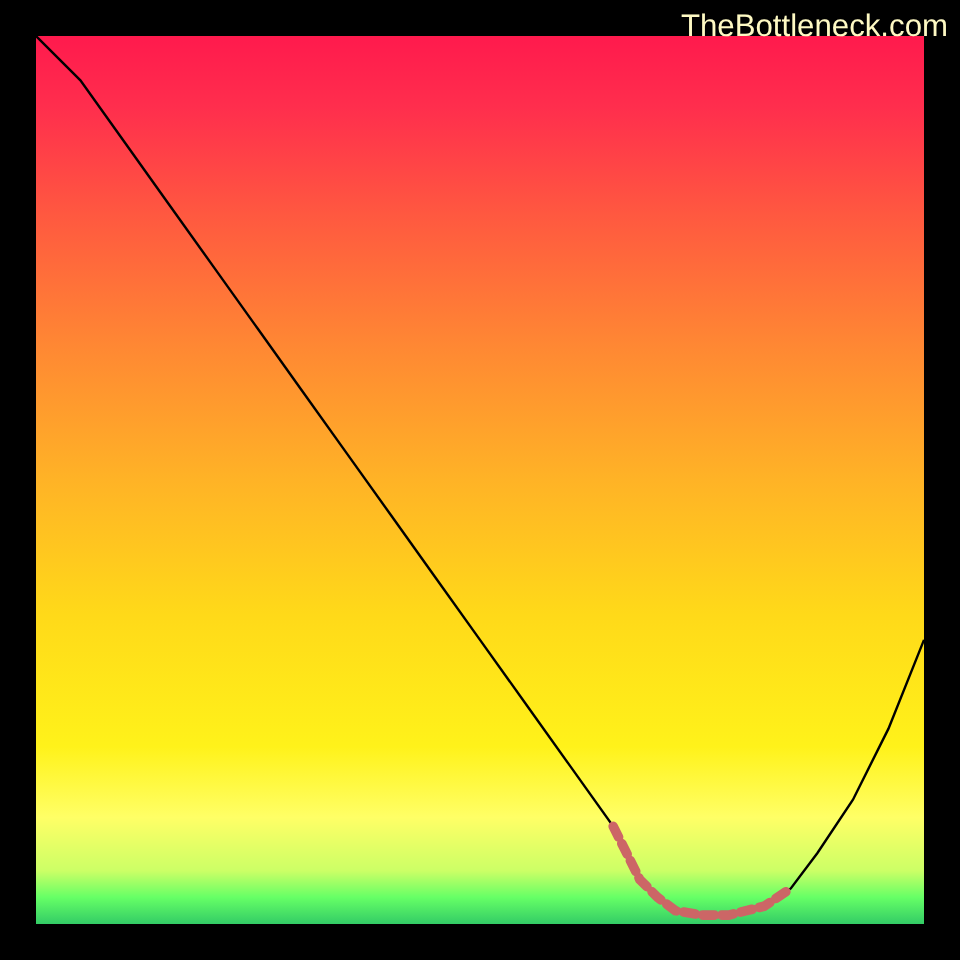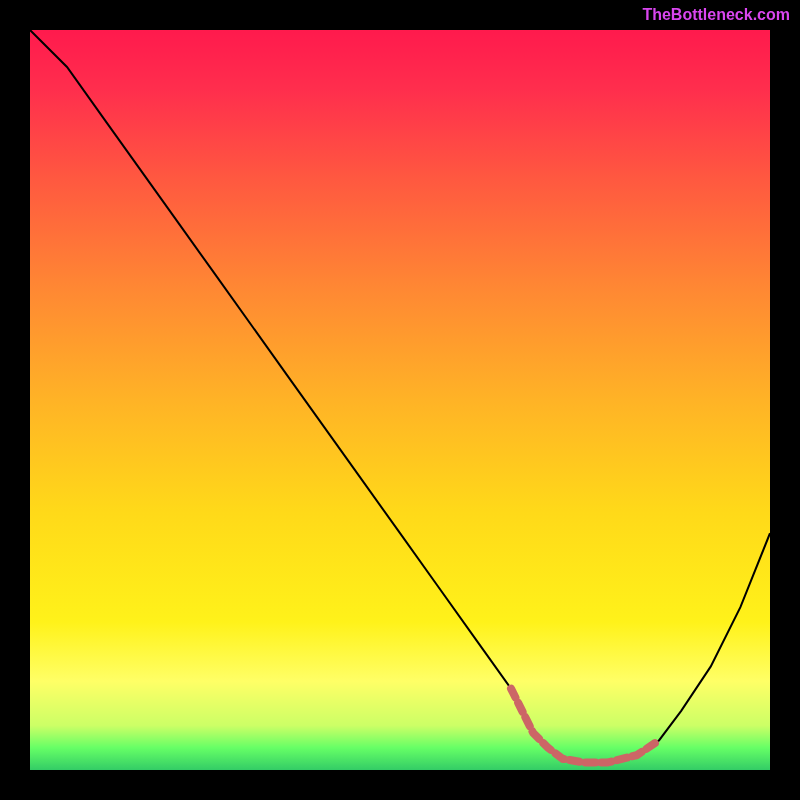--- a/index.html
+++ b/index.html
@@ -11,23 +11,23 @@
       width: 800px;
       height: 800px;
       background: #000;
       font-family: Arial, sans-serif;
       position: relative;
     }
     .watermark {
       position: absolute;
       top: 6px;
       right: 10px;
-      color: #d946ef;
-      font-size: 16px;
-      font-weight: bold;
+      color: #fef9c3;
+      font-size: 26px;
+      font-weight: normal;
       z-index: 10;
     }
     .chart-area {
       position: absolute;
       top: 30px;
       left: 30px;
       width: 740px;
       height: 740px;
       overflow: hidden;
     }

